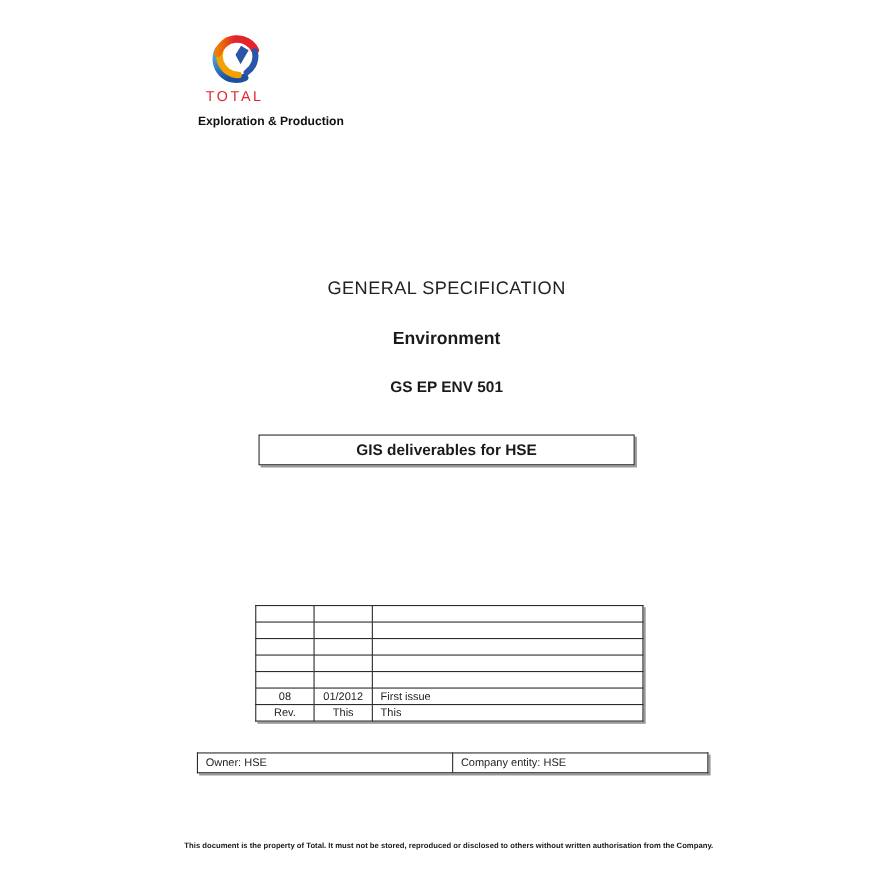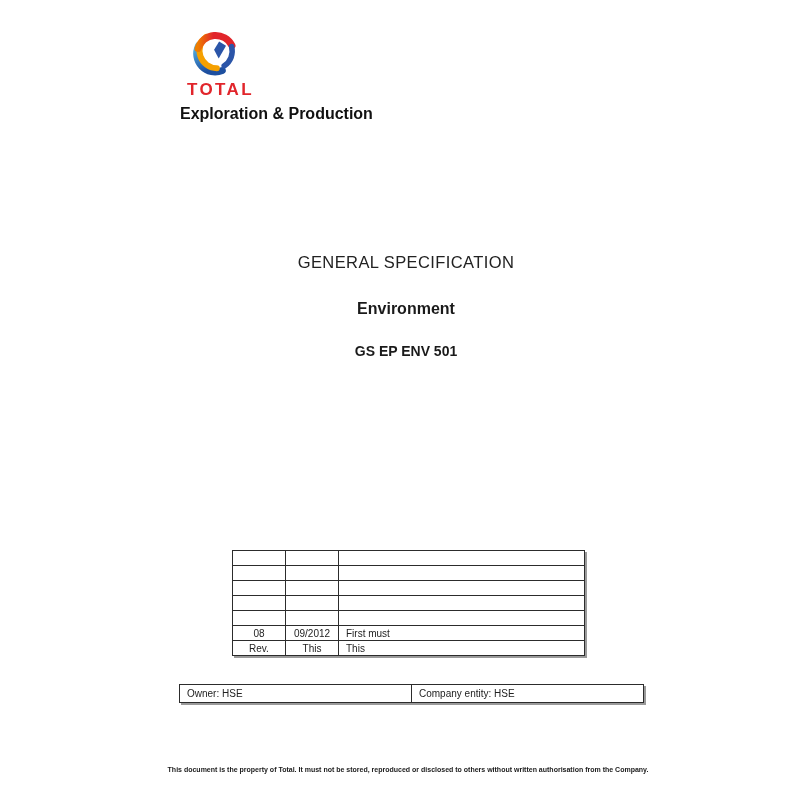--- a/index.html
+++ b/index.html
@@ -26,30 +26,30 @@
   }
   .globe {
     display: block;
     margin-left: 12px;
     width: 46px;
     height: 50px;
   }
   .wordmark {
     margin-top: 2px;
     margin-left: 7px;
-    font-size: 17px;
-    font-weight: bold;
+    font-size: 13px;
+    font-weight: normal;
     letter-spacing: 2.4px;
     color: #e1252b;
   }
   .division {
     position: absolute;
     left: 180px;
     top: 105px;
-    font-size: 16px;
+    font-size: 11px;
     font-weight: bold;
     color: #111;
     text-align: center;
   }
 
   
   .center-line {
     position: absolute;
     left: 6px;
     width: 800px;
@@ -174,20 +174,23 @@
       <path d="M59 27 L74 36 L58 64 L48 45 Z" fill="#2b55a8"></path>
     </svg>
     <div class="wordmark">TOTAL</div>
   </div>
   <div class="division">Exploration &amp; Production</div>
 
   <div class="center-line doc-type">GENERAL SPECIFICATION</div>
   <div class="center-line discipline">Environment</div>
   <div class="center-line doc-code">GS EP ENV 501</div>
 
+  <div class="subject-box">
+    <span>GIS deliverables for HSE</span>
+  </div>
 
   <table class="rev-table">
     <tbody>
       <tr>
         <td class="col-rev"></td>
         <td class="col-date"></td>
         <td class="col-notes"></td>
       </tr>
       <tr>
         <td class="col-rev"></td>
@@ -204,22 +207,22 @@
         <td class="col-date"></td>
         <td class="col-notes"></td>
       </tr>
       <tr>
         <td class="col-rev"></td>
         <td class="col-date"></td>
         <td class="col-notes"></td>
       </tr>
       <tr>
         <td class="col-rev">08</td>
-        <td class="col-date">09/2012</td>
-        <td class="col-notes">First must</td>
+        <td class="col-date">01/2012</td>
+        <td class="col-notes">First issue</td>
       </tr>
       <tr>
         <td class="col-rev">Rev.</td>
         <td class="col-date">This</td>
         <td class="col-notes">This</td>
       </tr>
     </tbody>
   </table>
 
   <table class="owner-table">

